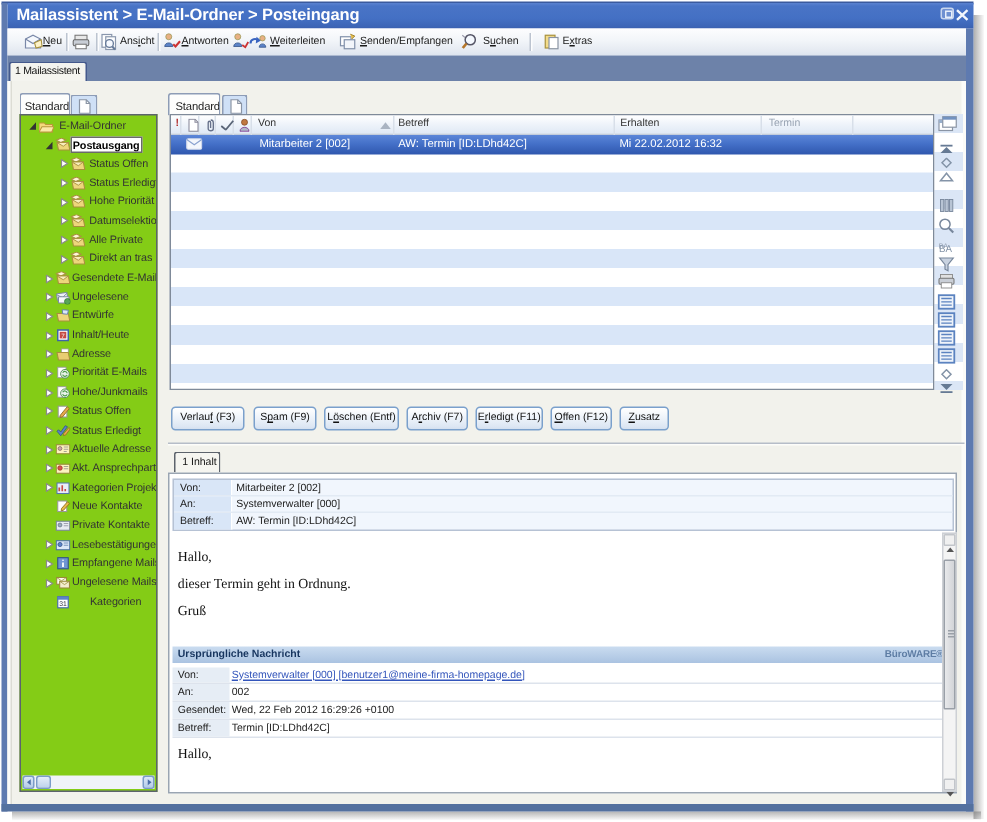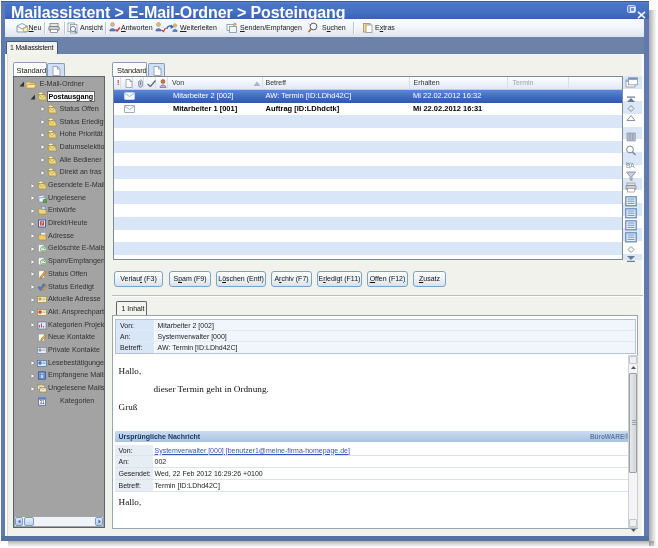--- a/index.html
+++ b/index.html
@@ -9,21 +9,21 @@
   #frame-left   { left:1px; top:2px; width:4px; height:539px; background:#5e7ab0; }
   #frame-right  { left:644px; top:19px; width:5px; height:522px; background:#5e7ab0; }
   #frame-top    { left:1px; top:1px; width:648px; height:2px; background:#3a5a9e; }
   #frame-bottom { left:1px; top:536px; width:648px; height:5px; background:#54719f; }
   #shadow-right { left:649px; top:10px; width:7px; height:536px;
      background:linear-gradient(to right, rgba(120,120,120,.6), rgba(200,200,200,.1)); }
   #shadow-bottom{ left:8px; top:541px; width:646px; height:6px;
      background:linear-gradient(to bottom, rgba(120,120,120,.55), rgba(210,210,210,.05)); }
   #titlebar { left:5px; top:2px; width:644px; height:17px;
      background:linear-gradient(to bottom,#5b82d0 0%, #4974c6 12%, #4470c4 60%, #3c65b6 92%, #3a5fae 100%);
-     color:#fff; font-size:16px; font-weight:bold; }
+     color:#fff; font-size:11px; font-weight:bold; }
   #titlebar .t { position:absolute; left:6px; top:2px; letter-spacing:-0.1px; }
   #btn-restore { position:absolute; left:622px; top:2.5px; width:8.5px; height:8.5px;
      border:1px solid #c8d6ee; border-radius:2px; background:rgba(255,255,255,.22); }
   #btn-restore:before { content:""; position:absolute; left:1.8px; top:1.8px; width:3.2px; height:3.2px; border:1px solid #e6eefa; }
   #btn-close { position:absolute; left:632px; top:3px; width:9px; height:8px; }
   #toolbar { left:5px; top:19px; width:639px; height:18px;
      background:linear-gradient(to bottom,#fdfdfe 0%,#f2f5f9 45%,#e4e9f1 85%,#dce3ee 100%);
      font-size:7px; color:#1a1a1a; }
   .tsep { position:absolute; top:2.5px; width:1px; height:12px; background:#bcc4d0; box-shadow:1px 0 0 #fdfdfe; }
   .titem { position:absolute; top:0; height:18px; line-height:18px; white-space:nowrap; }
@@ -36,21 +36,21 @@
 
   .stdtab { white-space:nowrap; overflow:hidden; background:#fdfdfc; border:1px solid #8d9cb6; border-bottom:none; border-radius:2px 2px 0 0;
      font-size:7px; color:#222; text-align:center; letter-spacing:-0.15px; }
   .pagetab { background:#cfe0f6; border:1px solid #8d9cb6; border-bottom:none; border-radius:2px 2px 0 0; }
   #ltab1 { left:12.5px; top:61.5px; width:34.5px; height:15.5px; line-height:15px; text-align:left; padding-left:3px; font-size:7.5px; letter-spacing:-0.1px; }
   #ltab2 { left:46.5px; top:63px; width:18px; height:14px; }
   #rtab1 { left:112px; top:61.5px; width:35px; height:15.5px; line-height:15px; text-align:left; padding-left:4px; font-size:7.5px; letter-spacing:-0.1px; }
   #rtab2 { left:147.5px; top:63px; width:17px; height:14px; }
   .ptico { position:absolute; left:4px; top:2px; }
 
-  #treepanel { left:13px; top:76px; width:92px; height:452px; background:#a3a3a3;
+  #treepanel { left:13px; top:76px; width:92px; height:452px; background:#84cc16;
      border:1px solid #5c636c; overflow:hidden; }
   #tree { position:absolute; left:0; top:0.5px; width:100%; font-size:7.2px; color:#333; }
   .trow { position:relative; height:12.7px; line-height:12.7px; white-space:nowrap; }
   .trow svg.tico { position:absolute; top:2px; }
   .trow .lbl { position:absolute; top:0; letter-spacing:-0.05px; }
   .trow .psel { font-weight:bold; color:#000; border:1px solid #6a6a6a; background:#fff; padding:0 1px; height:11px; line-height:10.5px; top:0.5px; }
   #hsb { position:absolute; left:1px; bottom:1.5px; width:88px; height:9px; background:#f0f3f8; }
   .sbtn { position:absolute; top:0; width:8px; height:9px; background:linear-gradient(to bottom,#dce8f8,#b4cbe8); border:1px solid #7b9cc8; border-radius:2px; }
   .sbtn svg { position:absolute; left:1px; top:1.5px; }
   #hthumb { position:absolute; left:9px; top:0; width:10px; height:9px; background:linear-gradient(to bottom,#e4eefa,#bed2ec); border:1px solid #7b9cc8; border-radius:2px; }
@@ -268,21 +268,21 @@
       </div>
 <div class="trow">
         <svg class="tico" style="left:25.5px;top:3.5px" width="6" height="6">
           <path d="M1 0.5 L5 3 L1 5.5 Z" fill="#fff" stroke="#8a8a8a" stroke-width="0.8"></path>
         </svg>
         <svg class="tico" style="left:33px" width="10" height="9">
           <path d="M0.5 1.5 L4 0 L7 1.5 L3.5 3 Z" fill="#fdf6d8" stroke="#a89040" stroke-width="0.7"></path>
           <path d="M1 3 L8.5 3 L9.5 8 L2 8 Z" fill="#edd67c" stroke="#a88f3d" stroke-width="0.7"></path>
           <path d="M1 3 L8.5 3 L5.2 5.5 Z" fill="#f8eebc" stroke="#a88f3d" stroke-width="0.6"></path>
         </svg>
-        <span class="lbl" style="left:45.5px">Alle Bediener</span>
+        <span class="lbl" style="left:45.5px">Alle Private</span>
       </div>
 <div class="trow">
         <svg class="tico" style="left:25.5px;top:3.5px" width="6" height="6">
           <path d="M1 0.5 L5 3 L1 5.5 Z" fill="#fff" stroke="#8a8a8a" stroke-width="0.8"></path>
         </svg>
         <svg class="tico" style="left:33px" width="10" height="9">
           <path d="M0.5 1.5 L4 0 L7 1.5 L3.5 3 Z" fill="#fdf6d8" stroke="#a89040" stroke-width="0.7"></path>
           <path d="M1 3 L8.5 3 L9.5 8 L2 8 Z" fill="#edd67c" stroke="#a88f3d" stroke-width="0.7"></path>
           <path d="M1 3 L8.5 3 L5.2 5.5 Z" fill="#f8eebc" stroke="#a88f3d" stroke-width="0.6"></path>
         </svg>
@@ -323,53 +323,53 @@
       </div>
 <div class="trow">
         <svg class="tico" style="left:16px;top:3.5px" width="6" height="6">
           <path d="M1 0.5 L5 3 L1 5.5 Z" fill="#fff" stroke="#8a8a8a" stroke-width="0.8"></path>
         </svg>
         <svg class="tico" style="left:22.5px" width="10" height="9">
           <rect x="1.5" y="1" width="7" height="7" fill="#fff" stroke="#3f65a8" stroke-width="1"></rect>
           <rect x="2.8" y="2.2" width="4.4" height="4.4" fill="#c64a44"></rect>
           <text x="5" y="6.2" font-size="4.2" text-anchor="middle" fill="#fff" font-family="Liberation Sans">7</text>
         </svg>
-        <span class="lbl" style="left:34px">Direkt/Heute</span>
+        <span class="lbl" style="left:34px">Inhalt/Heute</span>
       </div>
 <div class="trow">
         <svg class="tico" style="left:16px;top:3.5px" width="6" height="6">
           <path d="M1 0.5 L5 3 L1 5.5 Z" fill="#fff" stroke="#8a8a8a" stroke-width="0.8"></path>
         </svg>
         <svg class="tico" style="left:22.5px" width="10" height="9">
           <rect x="4" y="0.6" width="4.5" height="3" fill="#fff" stroke="#999" stroke-width="0.5"></rect>
           <path d="M1 3 L8.5 3 L9.5 8 L2 8 Z" fill="#e8cd72" stroke="#a88f3d" stroke-width="0.7"></path>
         </svg>
         <span class="lbl" style="left:34px">Adresse</span>
       </div>
 <div class="trow">
         <svg class="tico" style="left:16px;top:3.5px" width="6" height="6">
           <path d="M1 0.5 L5 3 L1 5.5 Z" fill="#fff" stroke="#8a8a8a" stroke-width="0.8"></path>
         </svg>
         <svg class="tico" style="left:22.5px" width="10" height="9">
           <rect x="1.5" y="0.8" width="5.5" height="7" fill="#fff" stroke="#999" stroke-width="0.6"></rect>
           <circle cx="6.3" cy="5.2" r="2.9" fill="#e9f2e9" stroke="#4a8a4a" stroke-width="0.6"></circle>
           <path d="M4.8 4.5 C5.5 3.2 7.5 3.4 7.8 5 M7.8 6 C7 7.4 5.2 7.2 4.8 5.8" fill="none" stroke="#4a9a4a" stroke-width="0.8"></path>
         </svg>
-        <span class="lbl" style="left:34px">Gelöschte E-Mails</span>
+        <span class="lbl" style="left:34px">Priorität E-Mails</span>
       </div>
 <div class="trow">
         <svg class="tico" style="left:16px;top:3.5px" width="6" height="6">
           <path d="M1 0.5 L5 3 L1 5.5 Z" fill="#fff" stroke="#8a8a8a" stroke-width="0.8"></path>
         </svg>
         <svg class="tico" style="left:22.5px" width="10" height="9">
           <rect x="1.5" y="0.8" width="5.5" height="7" fill="#fff" stroke="#999" stroke-width="0.6"></rect>
           <circle cx="6.3" cy="5.2" r="2.9" fill="#e9f2e9" stroke="#4a8a4a" stroke-width="0.6"></circle>
           <path d="M4.8 4.5 C5.5 3.2 7.5 3.4 7.8 5 M7.8 6 C7 7.4 5.2 7.2 4.8 5.8" fill="none" stroke="#4a9a4a" stroke-width="0.8"></path>
         </svg>
-        <span class="lbl" style="left:34px">Spam/Empfangen</span>
+        <span class="lbl" style="left:34px">Hohe/Junkmails</span>
       </div>
 <div class="trow">
         <svg class="tico" style="left:16px;top:3.5px" width="6" height="6">
           <path d="M1 0.5 L5 3 L1 5.5 Z" fill="#fff" stroke="#8a8a8a" stroke-width="0.8"></path>
         </svg>
         <svg class="tico" style="left:22.5px" width="10" height="9">
           <rect x="1.8" y="0.8" width="5.8" height="7.2" fill="#fff" stroke="#999" stroke-width="0.7"></rect>
           <path d="M3.2 6.8 L7.8 1.2 L9.2 2.4 L4.6 8 L3 8.2 Z" fill="#e8a84b" stroke="#8d6f22" stroke-width="0.6"></path>
         </svg>
         <span class="lbl" style="left:34px">Status Offen</span>
@@ -524,29 +524,20 @@
     </div>
   <div class="mrow" id="row1">
       <svg class="renv" style="left:10px" width="11" height="8">
         <rect x="0.5" y="0.5" width="10" height="7" rx="1" fill="#f4f7fc" stroke="#d0d8ea" stroke-width="0.8"></rect>
         <path d="M0.5 1 L5.5 4.5 L10.5 1" fill="none" stroke="#8ba3d0" stroke-width="0.8"></path>
       </svg>
       <span class="cell" style="left:59px">Mitarbeiter 2 [002]</span>
       <span class="cell" style="left:151.5px">AW: Termin [ID:LDhd42C]</span>
       <span class="cell" style="left:299px">Mi 22.02.2012 16:32</span>
     </div>
-  <div class="mrow" id="row2">
-      <svg class="renv" style="left:10px" width="11" height="8">
-        <rect x="0.5" y="0.5" width="10" height="7" rx="0.5" fill="#fafbfd" stroke="#8a95a8" stroke-width="0.8"></rect>
-        <path d="M0.5 1 L5.5 4.5 L10.5 1" fill="none" stroke="#8a95a8" stroke-width="0.7"></path>
-      </svg>
-      <span class="cell" style="left:59px">Mitarbeiter 1 [001]</span>
-      <span class="cell" style="left:151.5px">Auftrag [ID:LDhdctk]</span>
-      <span class="cell" style="left:299px">Mi 22.02.2012 16:31</span>
-    </div>
   <div id="bands"></div>
 </div>
 <div class="abs" id="rstrip">
     <svg style="position:absolute;left:2px;top:1px" width="14" height="12">
       <rect x="1" y="3" width="9" height="7" fill="#fff" stroke="#8a94a4" stroke-width="0.8"></rect>
       <rect x="1" y="3" width="9" height="2" fill="#9ab0cc"></rect>
       <rect x="3.5" y="0.8" width="9" height="7" fill="#fff" stroke="#8a94a4" stroke-width="0.8"></rect>
       <rect x="3.5" y="0.8" width="9" height="2" fill="#7292c0"></rect>
     </svg>
 <svg style="position:absolute;left:2px;top:20px" width="14" height="8">
@@ -625,21 +616,21 @@
         <span class="l">An:</span>
         <span class="v">Systemverwalter [000]</span>
       </div>
     <div class="hrow" style="top:22.4px; border-bottom:none">
         <span class="l">Betreff:</span>
         <span class="v">AW: Termin [ID:LDhd42C]</span>
       </div>
   </div>
   <div id="mailbody">
     <div style="top:6px;">Hallo,</div>
-    <div style="top:24px;margin-left:35px;">dieser Termin geht in Ordnung.</div>
+    <div style="top:24px;">dieser Termin geht in Ordnung.</div>
     <div style="top:42px;">Gruß</div>
   </div>
   <div id="origbar">
       <b>Ursprüngliche Nachricht</b>
       <span class="bw">BüroWARE®</span>
     </div>
   <div id="origtbl">
     <div class="orow" style="top:0">
         <span class="l">Von:</span>
         <span class="v link">Systemverwalter [000] [benutzer1@meine-firma-homepage.de]</span>

